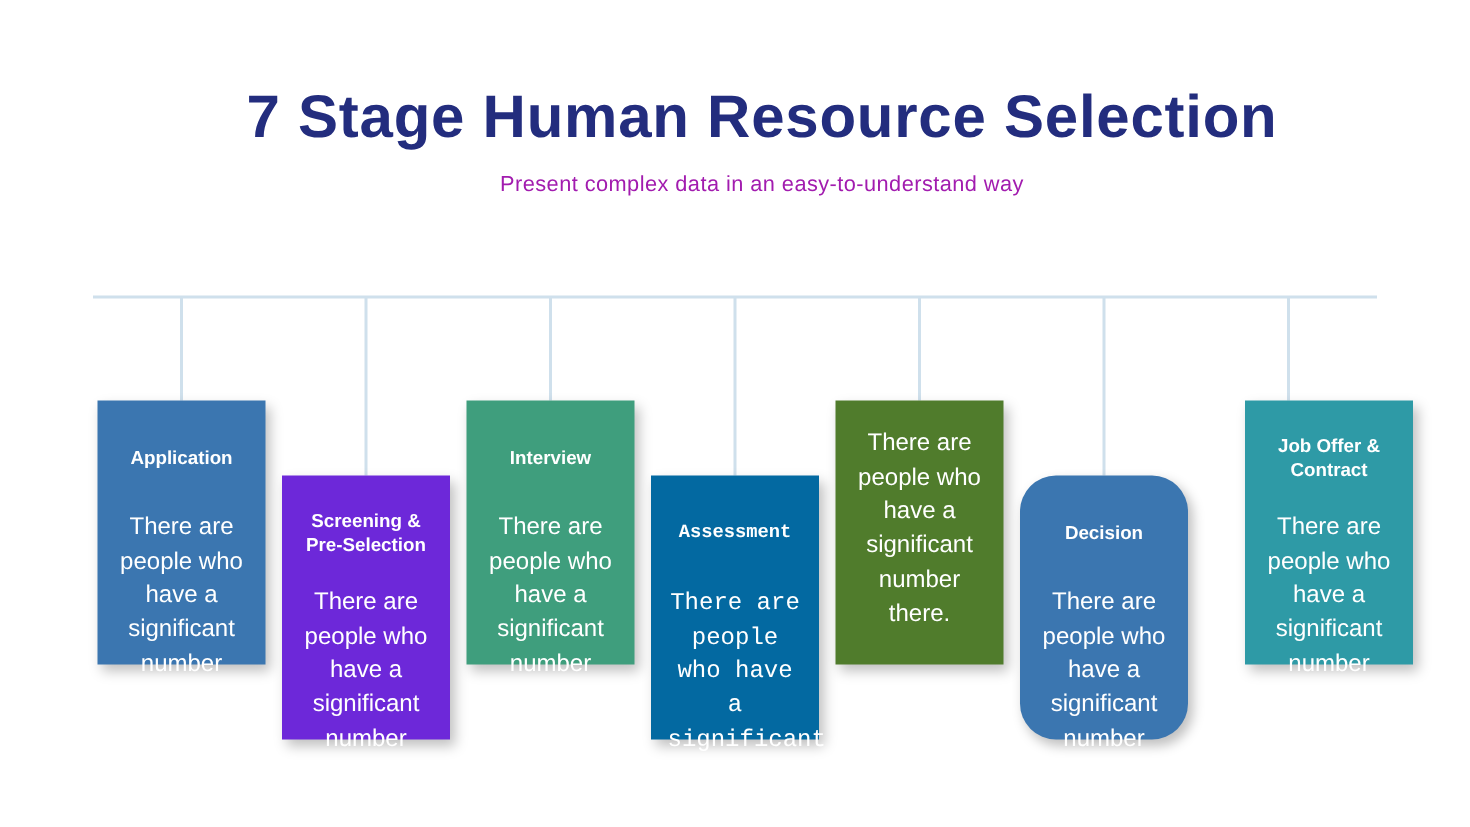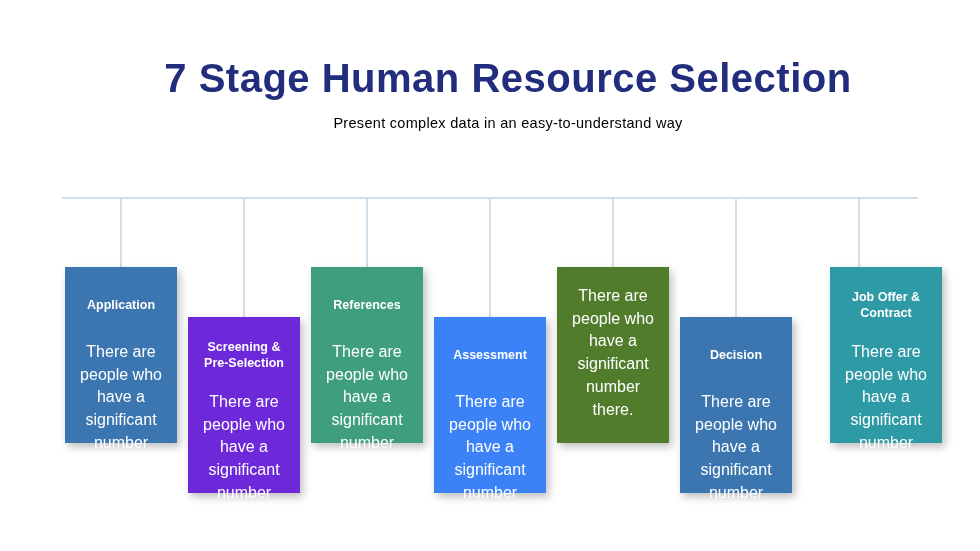--- a/index.html
+++ b/index.html
@@ -23,21 +23,21 @@
     font-weight: 700;
     letter-spacing: 0.5px;
     color: #232D7E;
   }
 
   .page-subtitle {
     text-align: center;
     margin-top: 14px;
     font-size: 14.5px;
     letter-spacing: 0.3px;
-    color: #000000;
+    color: #a21caf;
   }
 
   .hline {
     position: absolute;
     top: 185px;
     left: 62px;
     width: 856px;
     height: 2px;
     background: #CFE0EC;
   }
@@ -122,34 +122,34 @@
     <div class="stage-title">Application</div>
     <div class="stage-body">There are people who have a significant number there.</div>
   </div>
 
   <div class="stage low p1" style="background-color: #6d28d9;">
     <div class="stage-title">Screening &amp; Pre-Selection</div>
     <div class="stage-body">There are people who have a significant number there.</div>
   </div>
 
   <div class="stage high p2" style="background-color: rgb(63, 158, 125);">
-    <div class="stage-title">References</div>
+    <div class="stage-title">Interview</div>
     <div class="stage-body">There are people who have a significant number there.</div>
   </div>
 
-  <div class="stage low p3" style="background-color: #3b82f6;">
+  <div class="stage low p3" style="background-color: #0369a1; font-family: Liberation Mono, monospace;">
     <div class="stage-title">Assessment</div>
     <div class="stage-body">There are people who have a significant number there.</div>
   </div>
 
   <div class="stage high p4 small-title" style="background-color: rgb(80, 124, 44);">
     <div class="stage-body">There are people who have a significant number there.</div>
   </div>
 
-  <div class="stage low p5" style="background-color: rgb(59, 118, 176);">
+  <div class="stage low p5" style="background-color: rgb(59, 118, 176); border-radius: 24px;">
     <div class="stage-title">Decision</div>
     <div class="stage-body">There are people who have a significant number there.</div>
   </div>
 
   <div class="stage high p6" style="background-color: rgb(46, 154, 166);">
     <div class="stage-title">Job Offer &amp; Contract</div>
     <div class="stage-body">There are people who have a significant number there.</div>
   </div>
 
   <div class="footer-bar" style="background-color: rgb(35, 45, 126);"></div>

